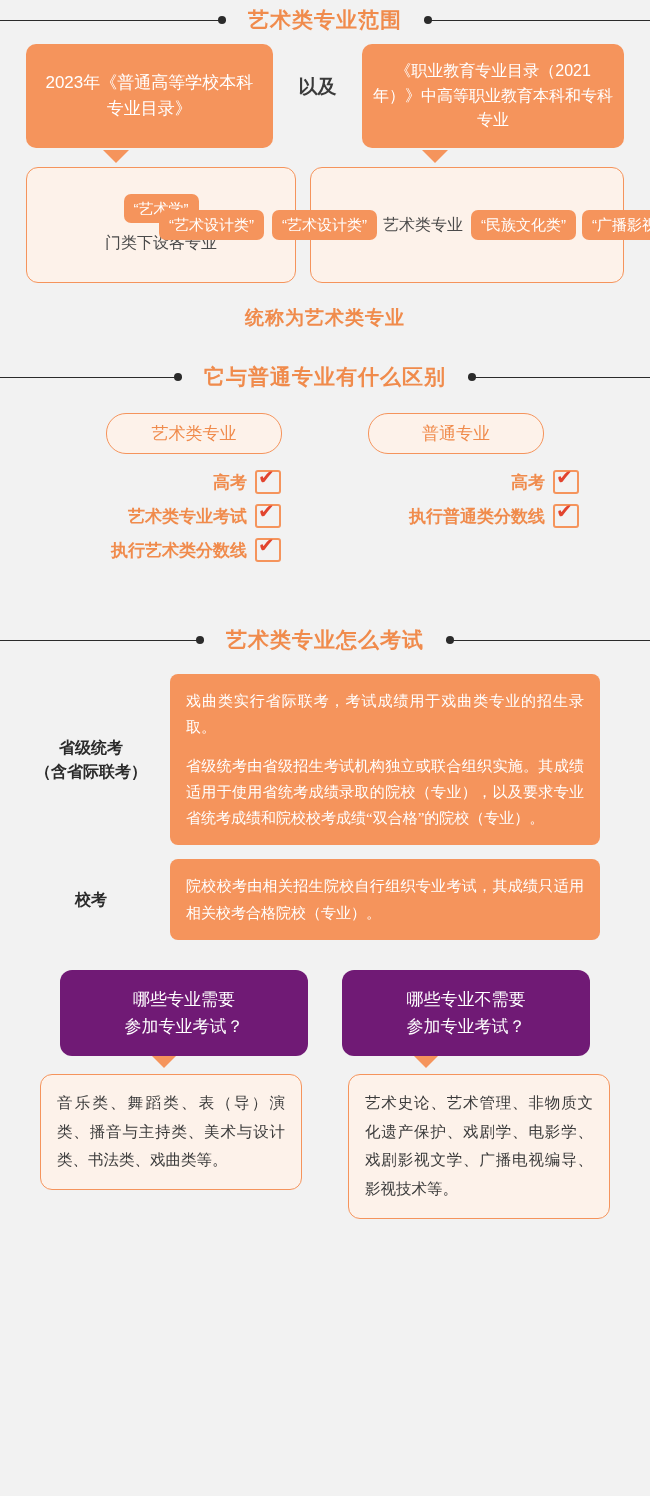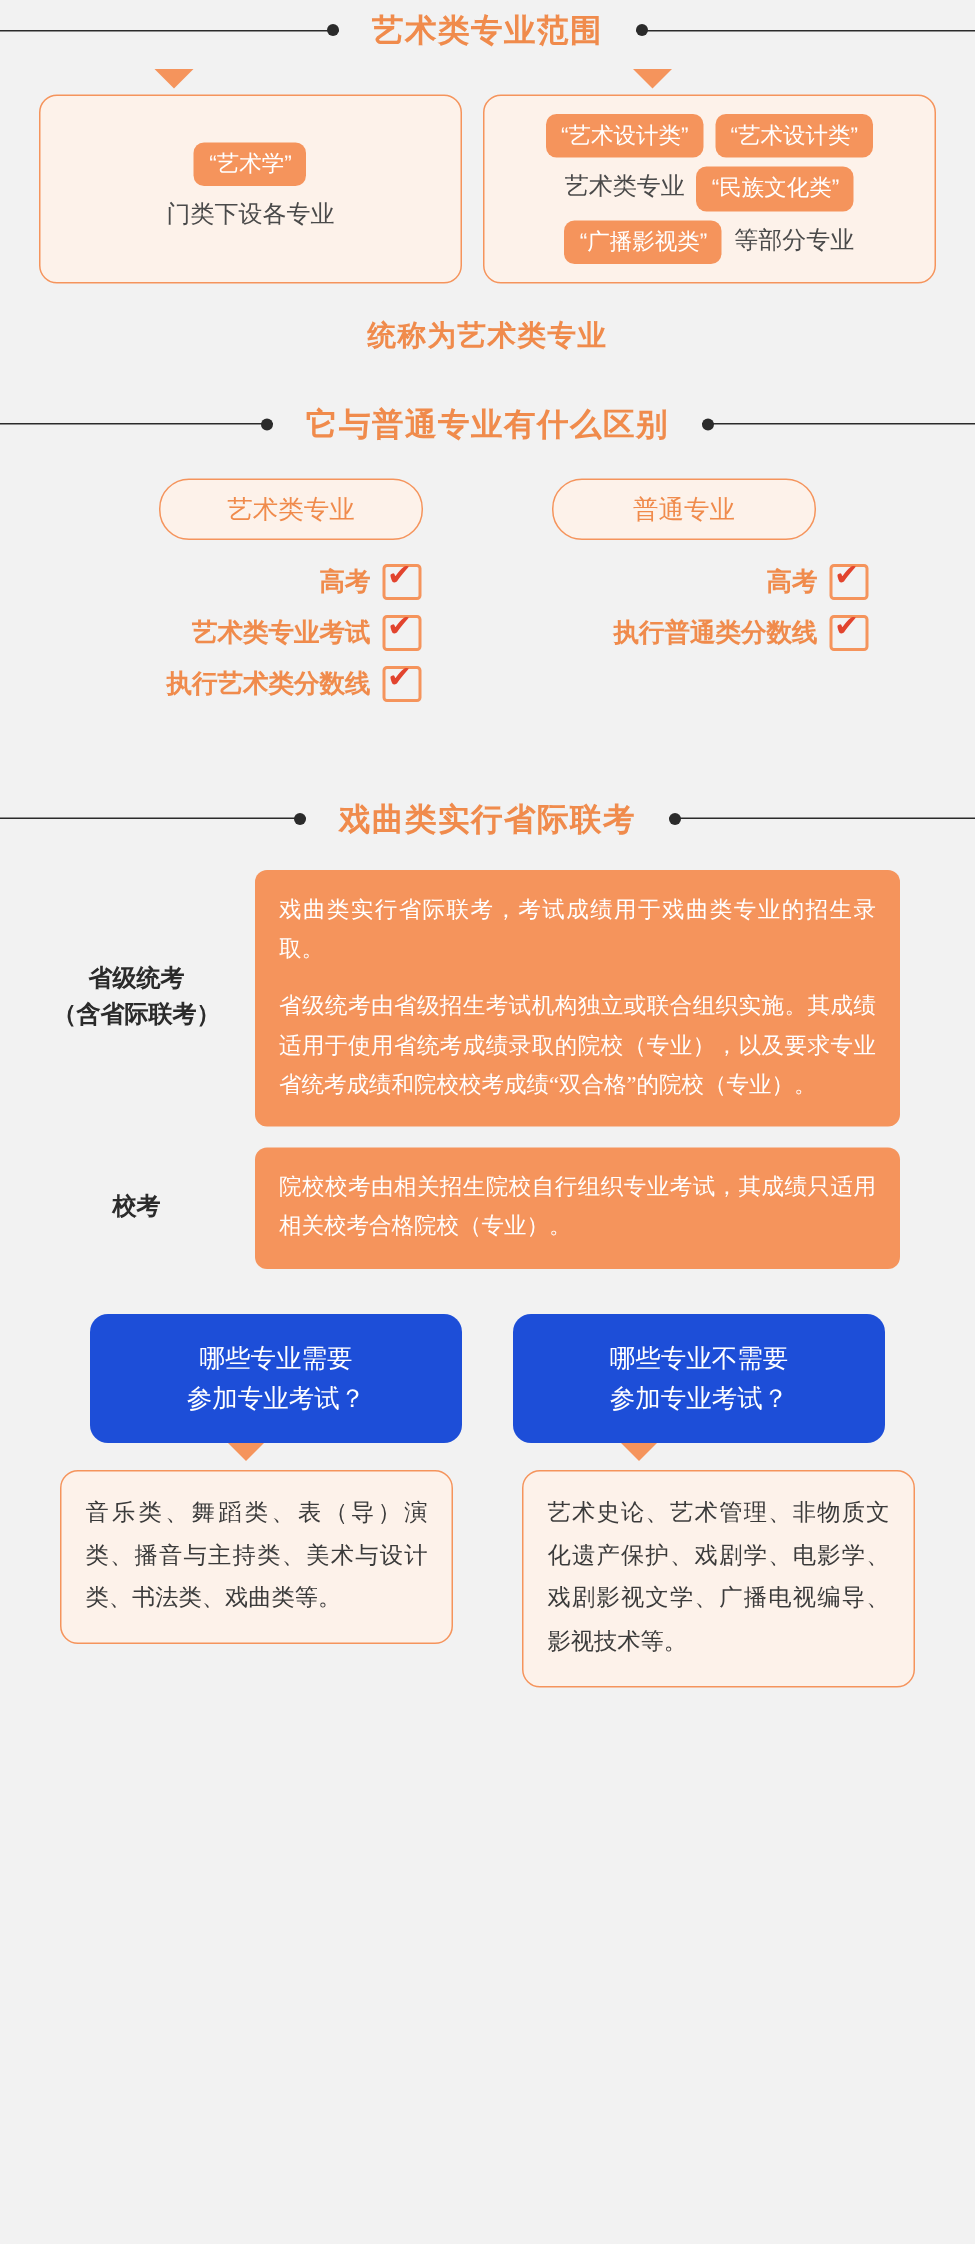--- a/index.html
+++ b/index.html
@@ -147,21 +147,21 @@
     flex-direction: column;
     align-items: center;
     justify-content: center;
     gap: 8px;
   }
   .panel-right {
     width: 292px;
     min-height: 86px;
     padding: 12px 10px;
     display: flex;
-    flex-direction: column;
+    flex-direction: row;
     align-items: center;
     justify-content: center;
     gap: 6px;
   }
   .pill {
     display: inline-block;
     background: #f5945c;
     color: #fff;
     border-radius: 7px;
     padding: 3px 10px;
@@ -277,21 +277,21 @@
   .s3-body p:last-child { margin-bottom: 0; }
 
   .q-row {
     display: flex;
     justify-content: center;
     gap: 34px;
     padding: 30px 26px 0 26px;
   }
   .q-box {
     width: 228px;
-    background: #1d4ed8;
+    background: #701a75;
     color: #fff;
     border-radius: 12px;
     padding: 16px 10px;
     font-size: 17px;
     line-height: 1.6;
     text-align: center;
   }
   .a-row {
     display: flex;
     justify-content: center;
@@ -331,20 +331,25 @@
 
 <div class="page">
 
   <div class="section-head">
     <div class="rule left"></div>
     <div class="title">艺术类专业范围</div>
     <div class="rule right"></div>
   </div>
 
   <div class="s1">
+    <div class="s1-row">
+      <div class="filled s1-left-box">2023年《普通高等学校本科专业目录》</div>
+      <div class="s1-mid">以及</div>
+      <div class="filled s1-right-box">《职业教育专业目录（2021年）》中高等职业教育本科和专科专业</div>
+    </div>
 
     <div class="arrow-row">
       <div class="arrow-cell">
         <div class="arrow-down"></div>
       </div>
       <div class="arrow-cell mid"></div>
       <div class="arrow-cell right">
         <div class="arrow-down r"></div>
       </div>
     </div>
@@ -409,21 +414,21 @@
           <span class="txt">执行普通类分数线</span>
           <span class="checkbox"></span>
         </div>
       </div>
     </div>
   </div>
 
   <div class="s3">
     <div class="section-head">
       <div class="rule left"></div>
-      <div class="title">戏曲类实行省际联考</div>
+      <div class="title">艺术类专业怎么考试</div>
       <div class="rule right"></div>
     </div>
 
     <div class="s3-row">
       <div class="s3-label">
         <div>省级统考</div>
         <div>（含省际联考）</div>
       </div>
       <div class="s3-body">
         <p>戏曲类实行省际联考，考试成绩用于戏曲类专业的招生录取。</p>

